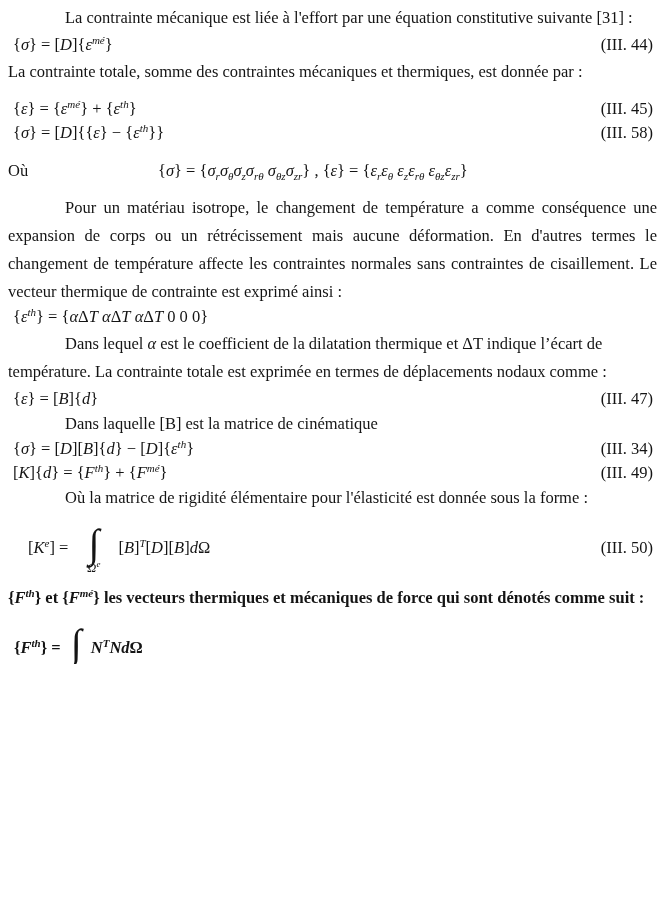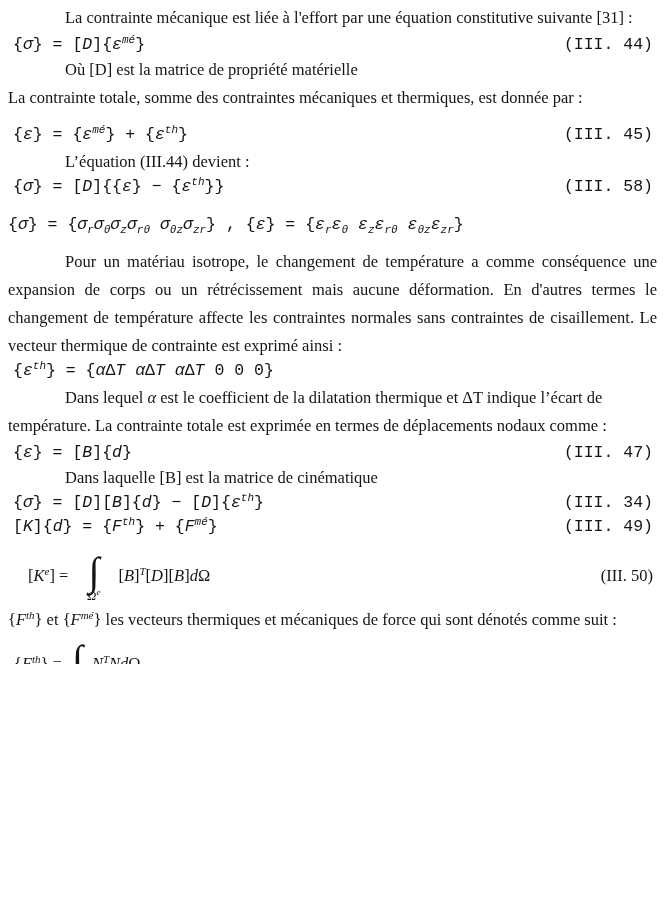--- a/index.html
+++ b/index.html
@@ -15,21 +15,20 @@
     overflow:hidden;
   }
   .para{margin:0;line-height:28px;}
   .indent{text-indent:57px;}
   .just{text-align:justify;}
   
   .eqrow{
     display:flex;align-items:flex-start;
     height:26px;line-height:26px;
     padding-right:4px;
-    font-family:Liberation Mono, monospace;
   }
   .eqrow .math{margin-left:5px;}
   .eqlabel{margin-left:auto;font-style:normal;white-space:pre;}
   .ou-prefix{width:150px;flex:0 0 auto;}
   .eqrow-ou .math{margin-left:0;}
   
   .eqint{
     display:flex;align-items:center;
     height:60px;
     padding-right:4px;
@@ -50,53 +49,52 @@
   .intlimit sup{font-size:9px;}
   sup,sub{font-size:11px;font-style:italic;line-height:0;}
   sup{vertical-align:super;}
   sub{vertical-align:sub;}
   .math i,.para i{font-style:italic;}
   
   .mtm2{margin-top:-2px;}
   .mt0{margin-top:0;}
   .mt2{margin-top:10px;}
   .mt6{margin-top:6px;gap:9px;}
-  .mt10{margin-top:0;}
+  .mt10{margin-top:6px;font-weight:bold;}
   .mt12{margin-top:12px;}
 </style>
 </head>
 <body>
 
 <div class="page">
 
   <p class="para indent mt0">La contrainte mécanique est liée à l'effort par une équation constitutive suivante [31] :</p>
 
   <div class="eqrow mt0">
     <span class="math">{<i>σ</i>} = [<i>D</i>]{<i>ε</i><sup>mé</sup>}</span>
     <span class="eqlabel">(III. 44)</span>
   </div>
 
-  <p class="para indent mtm2">Où [D] est la matrice de propriété matérielle</p>
 
   <p class="para mt0">La contrainte totale, somme des contraintes mécaniques et thermiques, est donnée par :</p>
 
   <div class="eqrow mt2">
     <span class="math">{<i>ε</i>} = {<i>ε</i><sup>mé</sup>} + {<i>ε</i><sup>th</sup>}</span>
     <span class="eqlabel">(III. 45)</span>
   </div>
 
 
-  <p class="para indent mt0">L’équation (III.44) devient :</p>
 
   <div class="eqrow mtm2">
     <span class="math">{<i>σ</i>} = [<i>D</i>]{{<i>ε</i>} − {<i>ε</i><sup>th</sup>}}</span>
     <span class="eqlabel">(III. 58)</span>
   </div>
 
   <div class="eqrow eqrow-ou mt12">
+    <span class="ou-prefix">Où</span>
     <span class="math">{<i>σ</i>} = {<i>σ</i><sub>r</sub><i>σ</i><sub>θ</sub><i>σ</i><sub>z</sub><i>σ</i><sub>rθ</sub> <i>σ</i><sub>θz</sub><i>σ</i><sub>zr</sub>} , {<i>ε</i>} = {<i>ε</i><sub>r</sub><i>ε</i><sub>θ</sub> <i>ε</i><sub>z</sub><i>ε</i><sub>rθ</sub> <i>ε</i><sub>θz</sub><i>ε</i><sub>zr</sub>}</span>
   </div>
 
   <p class="para indent just mt2">Pour un matériau isotrope, le changement de température a comme conséquence une expansion de corps ou un rétrécissement  mais aucune déformation. En d'autres termes le changement de température affecte les contraintes normales sans contraintes de cisaillement. Le vecteur thermique de contrainte est exprimé ainsi :</p>
 
   <div class="eqrow mtm2">
     <span class="math">{<i>ε</i><sup>th</sup>} = {<i>α</i>Δ<i>T</i> <i>α</i>Δ<i>T</i> <i>α</i>Δ<i>T</i> 0 0 0}</span>
     <span class="eqlabel"></span>
   </div>
 
@@ -114,20 +112,21 @@
     <span class="math">{<i>σ</i>} = [<i>D</i>][<i>B</i>]{<i>d</i>} − [<i>D</i>]{<i>ε</i><sup>th</sup>}</span>
     <span class="eqlabel">(III. 34)</span>
   </div>
 
 
   <div class="eqrow mtm2">
     <span class="math">[<i>K</i>]{<i>d</i>} = {<i>F</i><sup>th</sup>} + {<i>F</i><sup>mé</sup>}</span>
     <span class="eqlabel">(III. 49)</span>
   </div>
 
+  <p class="para indent mtm2">Où la matrice de rigidité élémentaire pour l'élasticité est donnée sous la forme :</p>
 
   <div class="eqint eqint-k mt6">
     <span class="math math-lhs">[<i>K</i><sup>e</sup>] =</span>
     <span class="intcol">
       <span class="intsign">∫</span>
       <span class="intlimit">Ω<sup>e</sup></span>
     </span>
     <span class="math">[<i>B</i>]<sup>T</sup>[<i>D</i>][<i>B</i>]<i>d</i>Ω</span>
     <span class="eqlabel">(III. 50)</span>
   </div>

